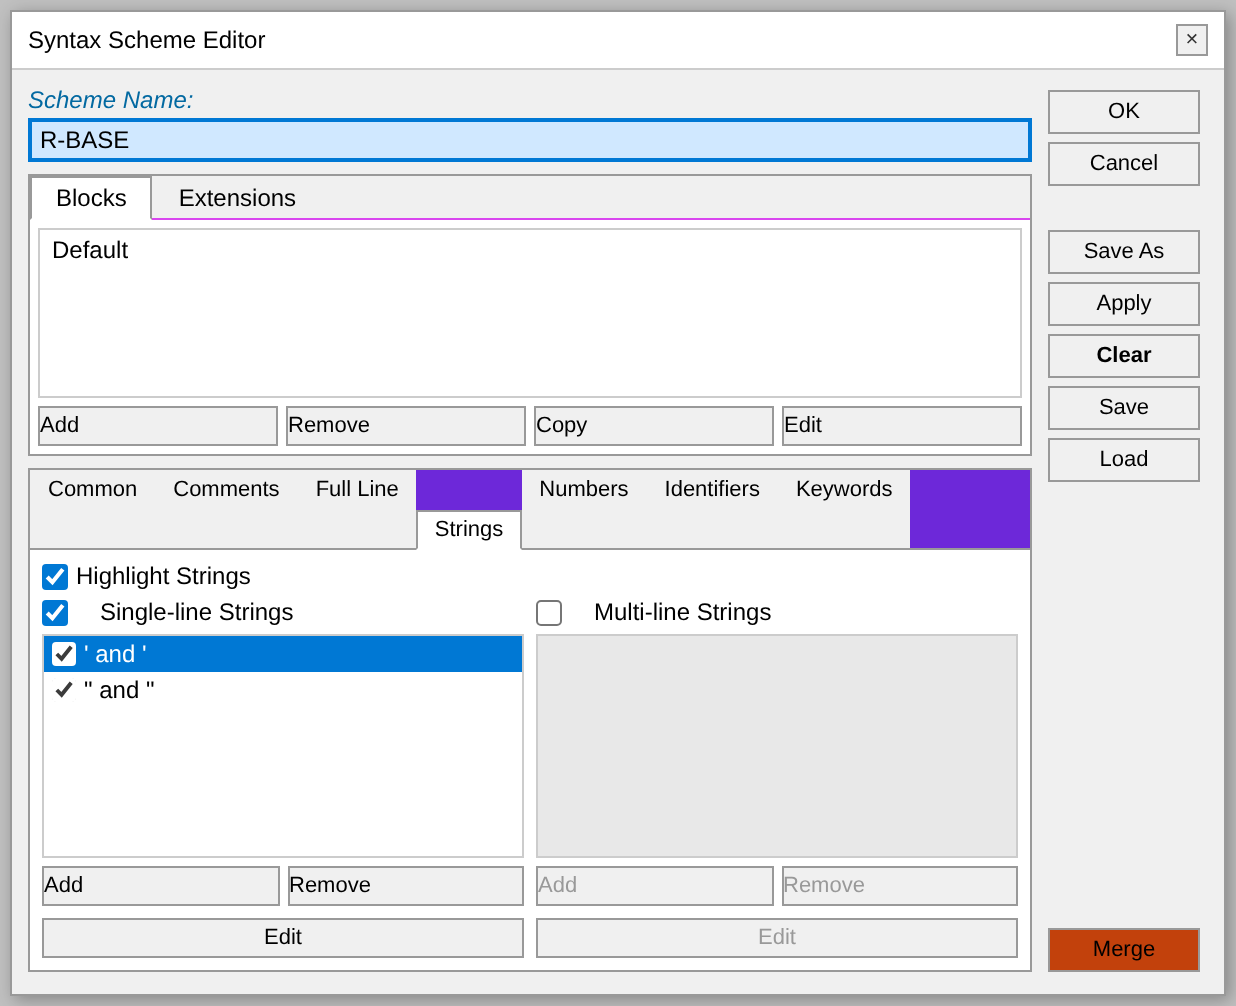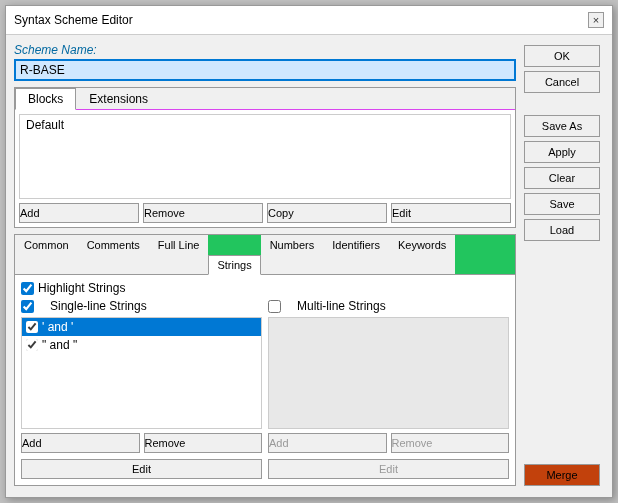--- a/index.html
+++ b/index.html
@@ -158,20 +158,21 @@
       background: #f0f0f0;
     }
     .btn-cancel {
       background: #f0f0f0;
     }
     .btn-apply {
       background: #f0f0f0;
     }
     .btn-clear {
       background: #f0f0f0;
+      font-weight: bold;
     }
     .btn-save {
       background: #f0f0f0;
     }
     .btn-load {
       background: #f0f0f0;
     }
     .btn-merge {
       background: #c2410c;
       margin-top: auto;
@@ -179,21 +180,21 @@
     }
     .bottom-tabs-section {
       border: 1px solid #999;
       background: #fff;
       flex: 1;
       display: flex;
       flex-direction: column;
     }
     .bottom-tab-bar {
       display: flex;
-      background: #22c55e;
+      background: #6d28d9;
       border-bottom: 1px solid #999;
     }
     .bottom-tab {
       padding: 3px 8px;
       font-size: 11px;
       cursor: pointer;
       border: 1px solid transparent;
       border-bottom: none;
       background: #f0f0f0;
       color: #000;

